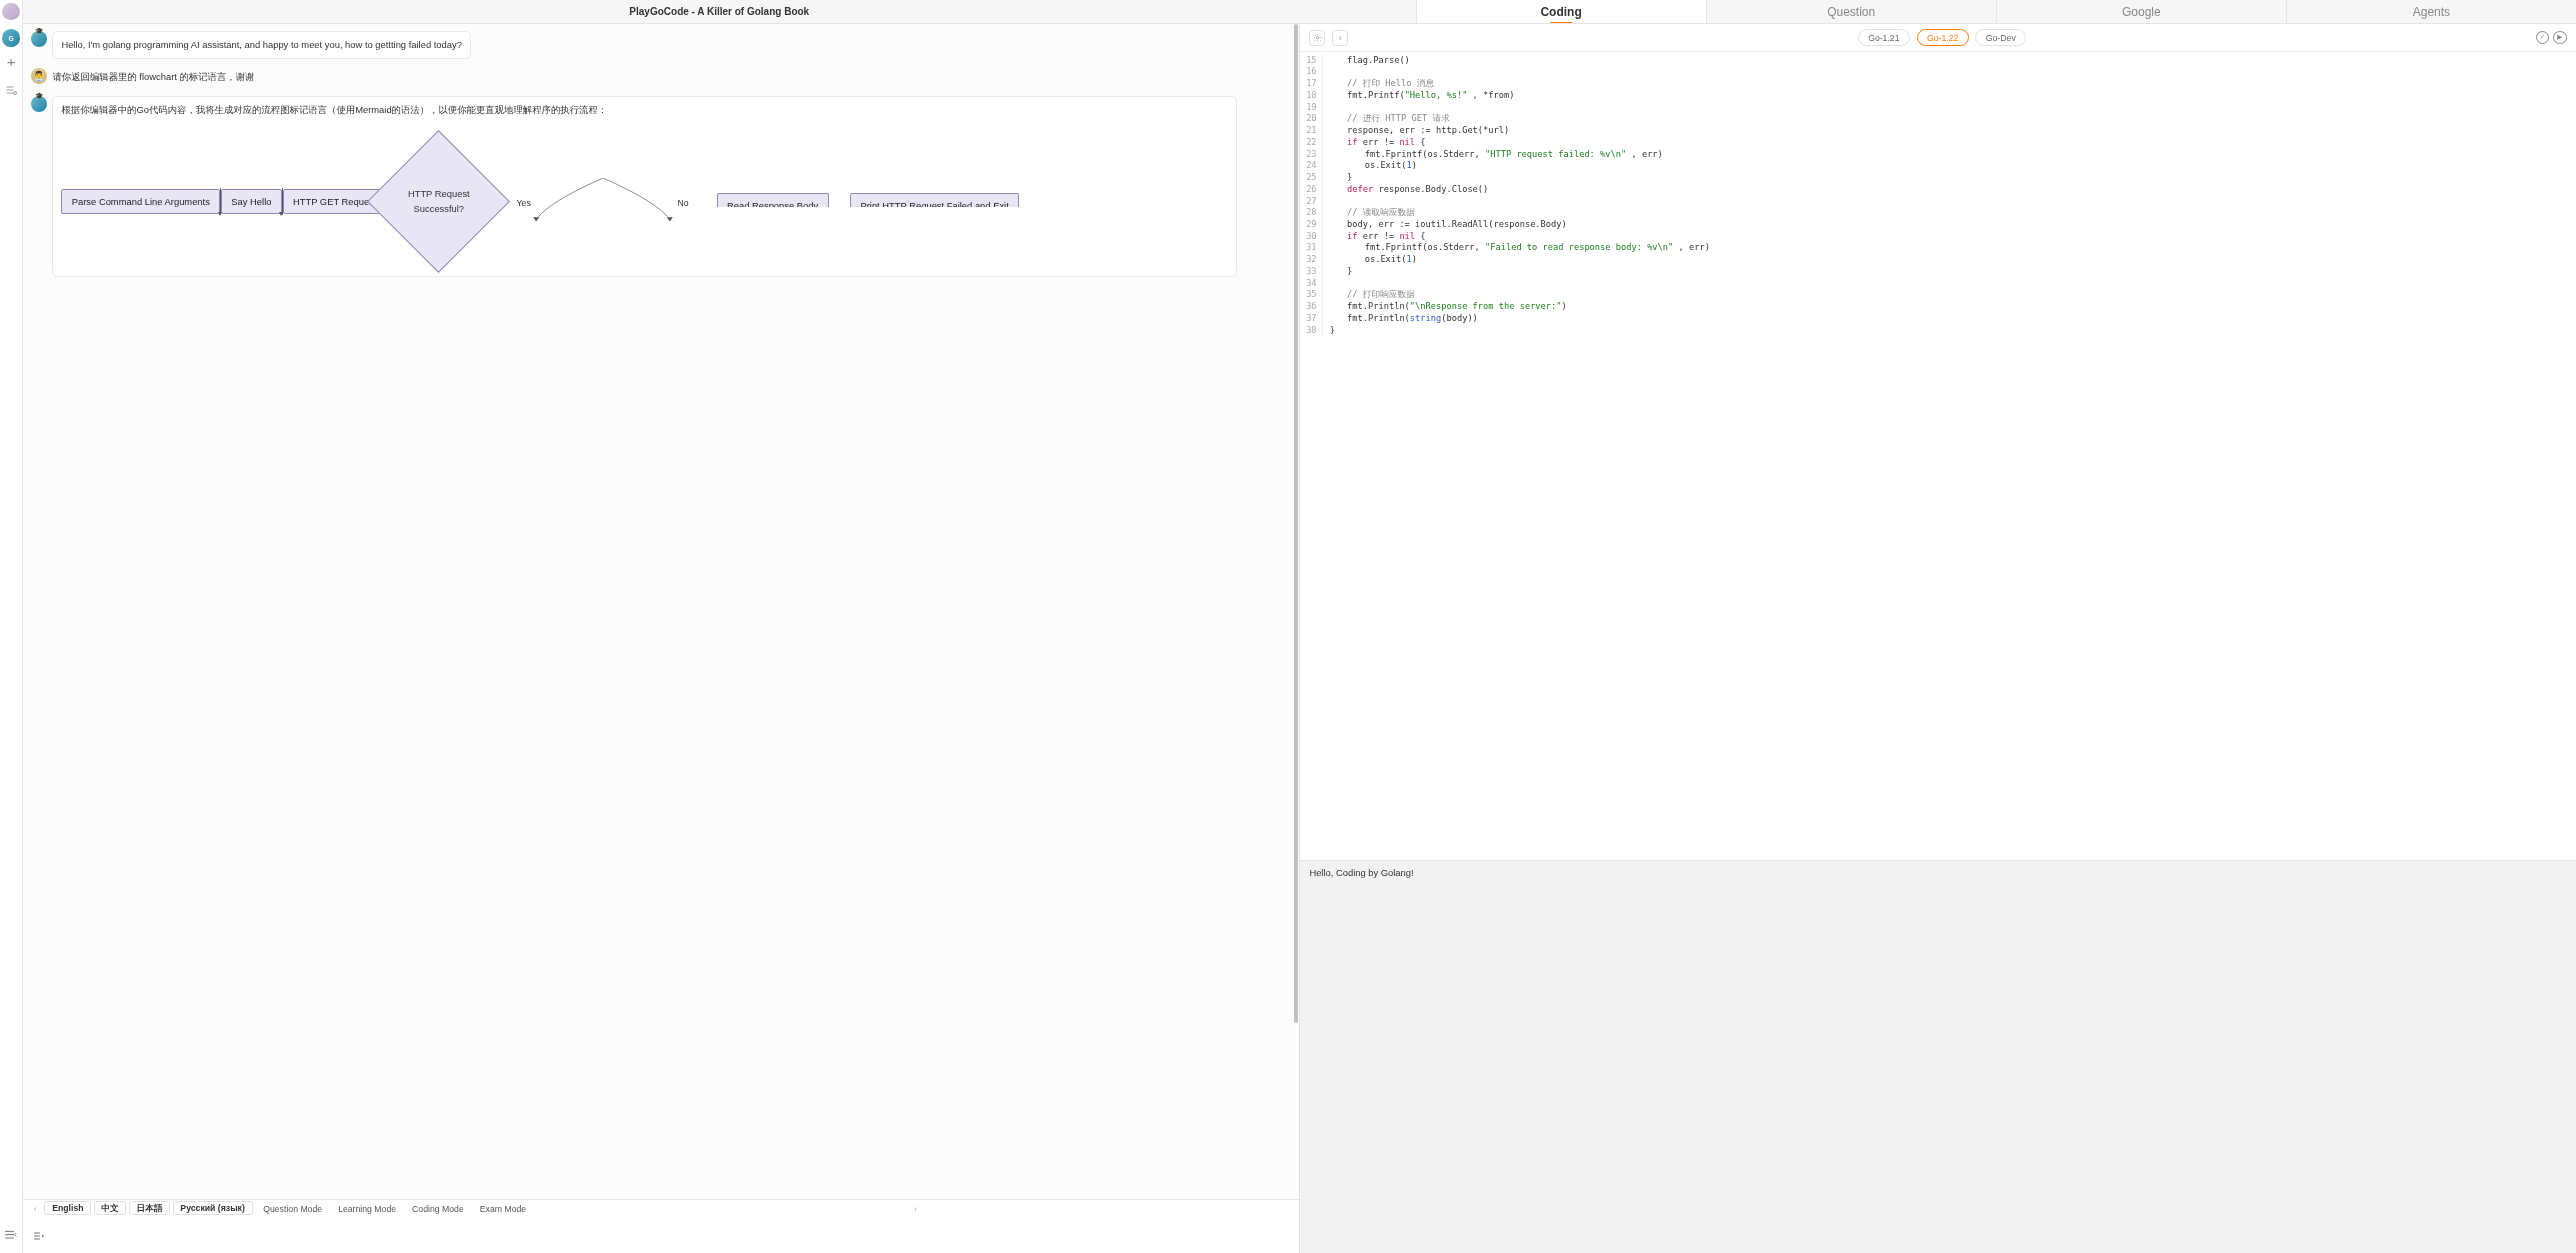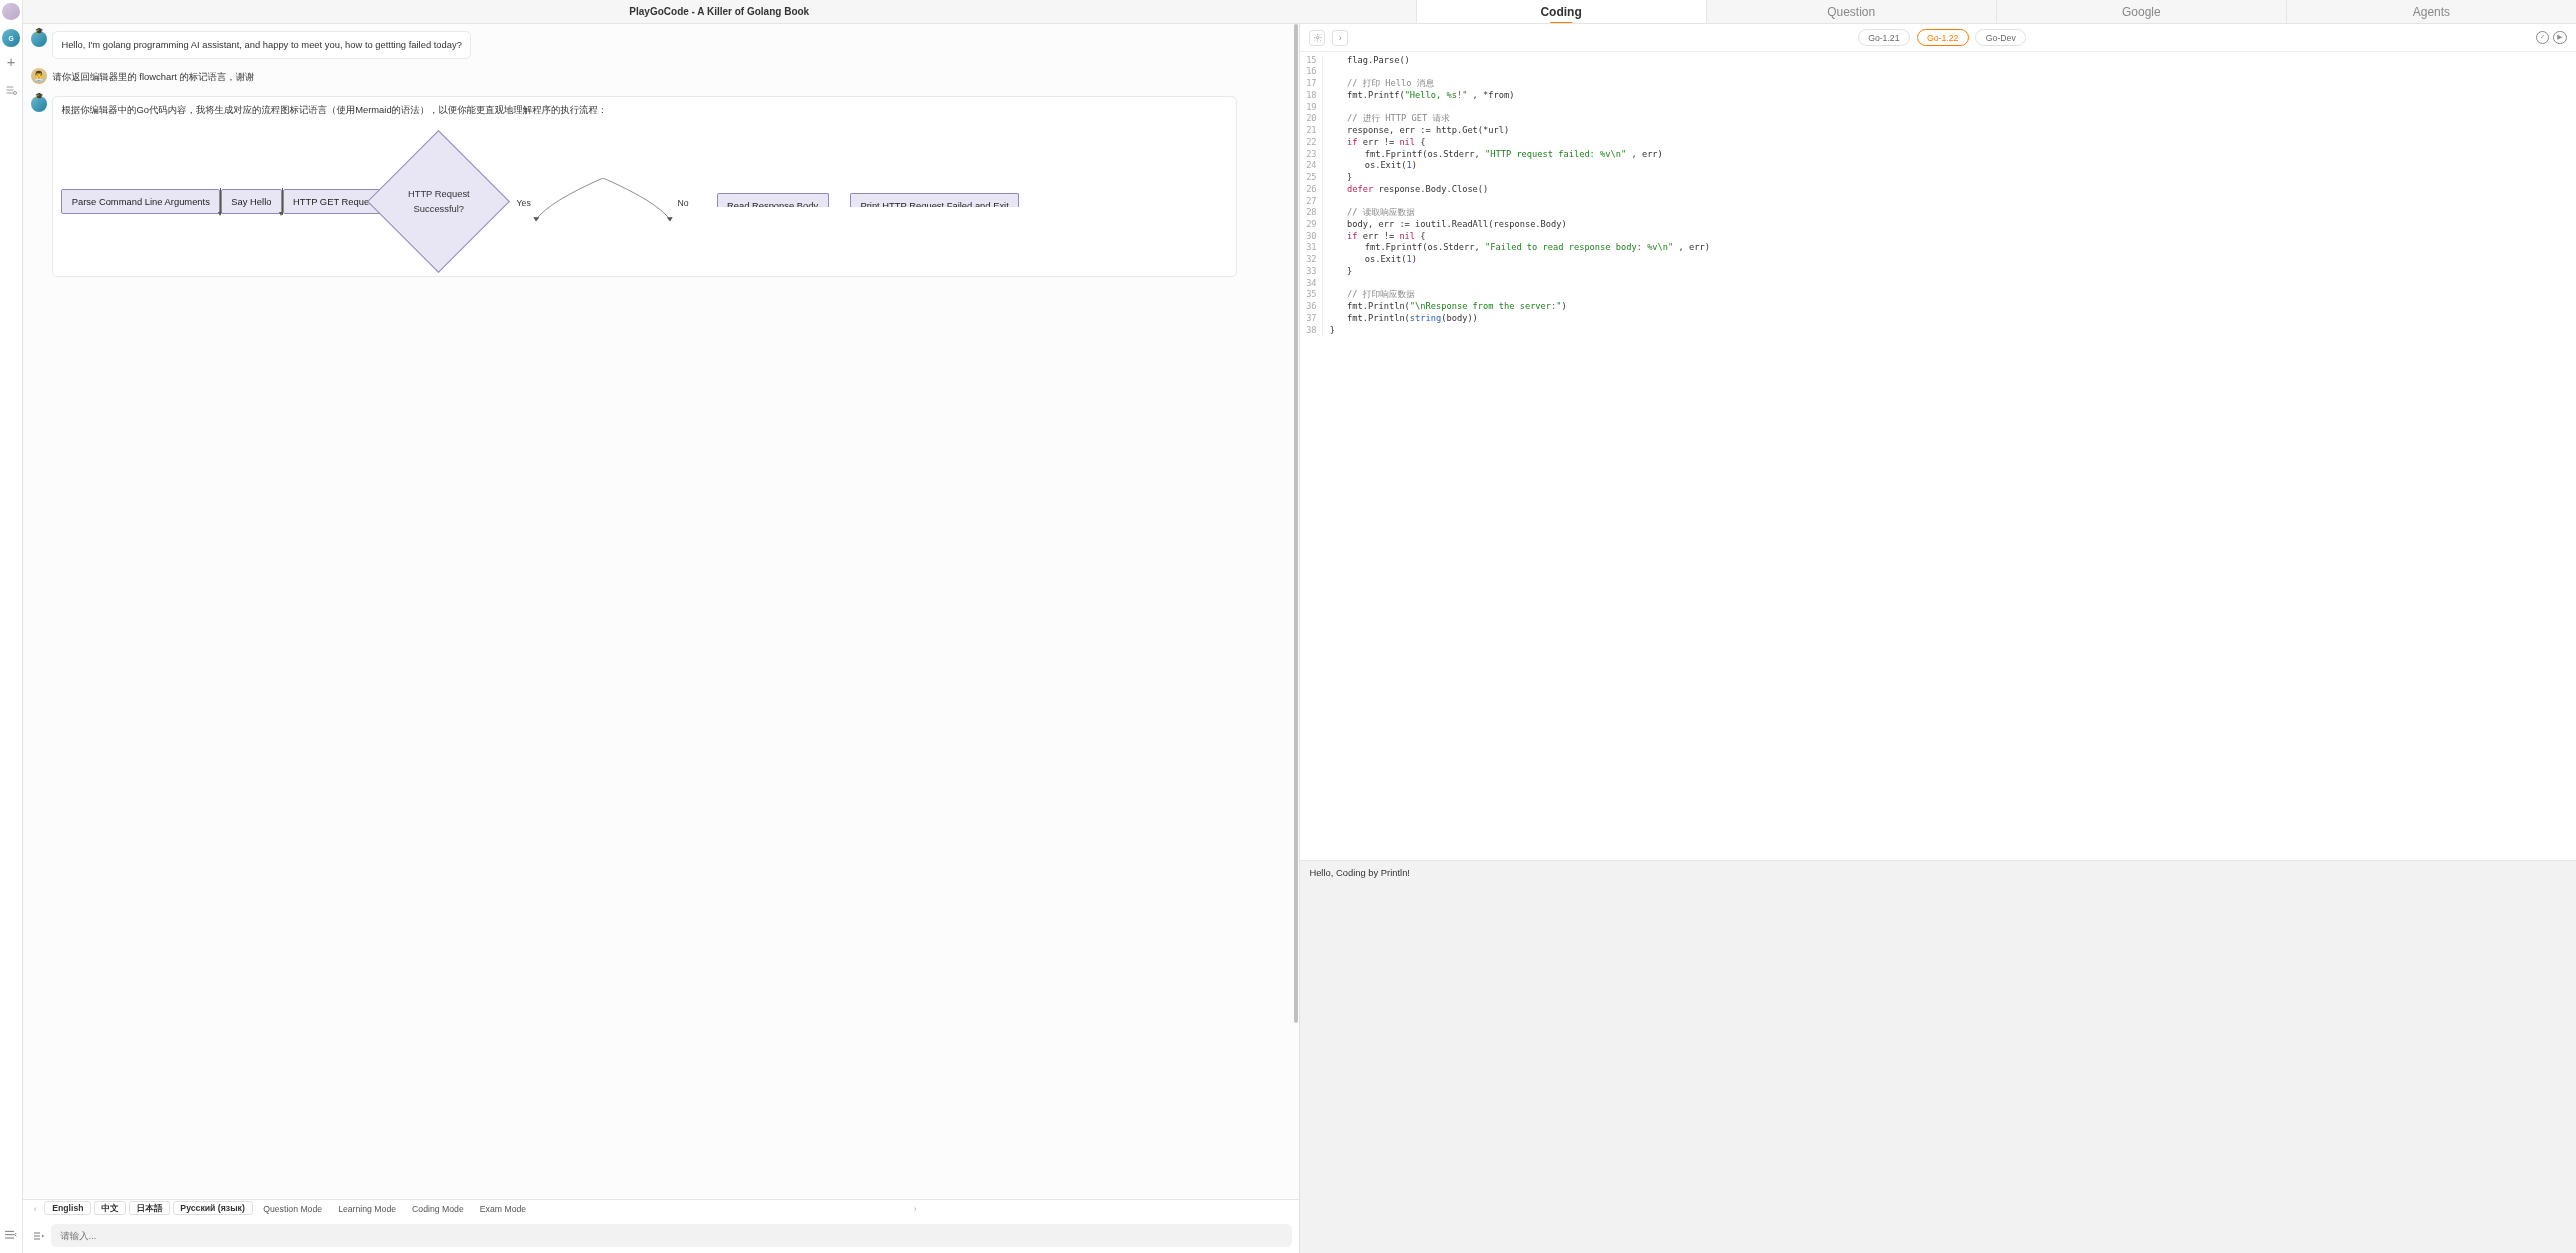--- a/index.html
+++ b/index.html
@@ -155,21 +155,20 @@
           <span class="chev right">›</span>
         </div>
 
         <div class="input-row">
           <div class="toggle-icon">
             <svg width="12" height="12" viewBox="0 0 24 24" fill="none" stroke="#666" stroke-width="1.8">
                 <path d="M4 6h12M4 12h12M4 18h12"></path>
                 <path d="M20 10l3 2-3 2"></path>
               </svg>
           </div>
-          <input type="text" placeholder="请输入..." style="">
         </div>
       </div>
 
       <div class="right">
         <div class="editor-bar">
           <div class="gear">
             <svg width="9.4" height="9.4" viewBox="0 0 24 24" fill="none" stroke="#888" stroke-width="1.8">
                 <circle cx="12" cy="12" r="3"></circle>
                 <path d="M12 2v3M12 19v3M4.2 4.2l2.1 2.1M17.7 17.7l2.1 2.1M2 12h3M19 12h3M4.2 19.8l2.1-2.1M17.7 6.3l2.1-2.1"></path>
               </svg>
@@ -277,21 +276,21 @@
             <div class="code-line">
               <span class="gut">37</span>
               <span class="ind1"><span>fmt.Println(</span><span class="c-fn">string</span><span>(body))</span></span>
             </div>
             <div class="code-line">
               <span class="gut">38</span>
               <span class="ind0"><span>}</span></span>
             </div>
           </div>
         <div class="output">
-          <span>Hello, Coding by Println!</span>
+          <span>Hello, Coding by Golang!</span>
         </div>
       </div>
     </div>
   </div>
 </div>
 
 <div style="position:fixed;left:23px;bottom:0;width:calc(50% - 11.4px);pointer-events:none"></div>
 <div style="position:fixed;left:4px;bottom:12px">
   <svg width="13.4" height="9.4" viewBox="0 0 24 16" fill="none" stroke="#666" stroke-width="1.6">
       <path d="M2 2h16M2 8h16M2 14h16"></path>

